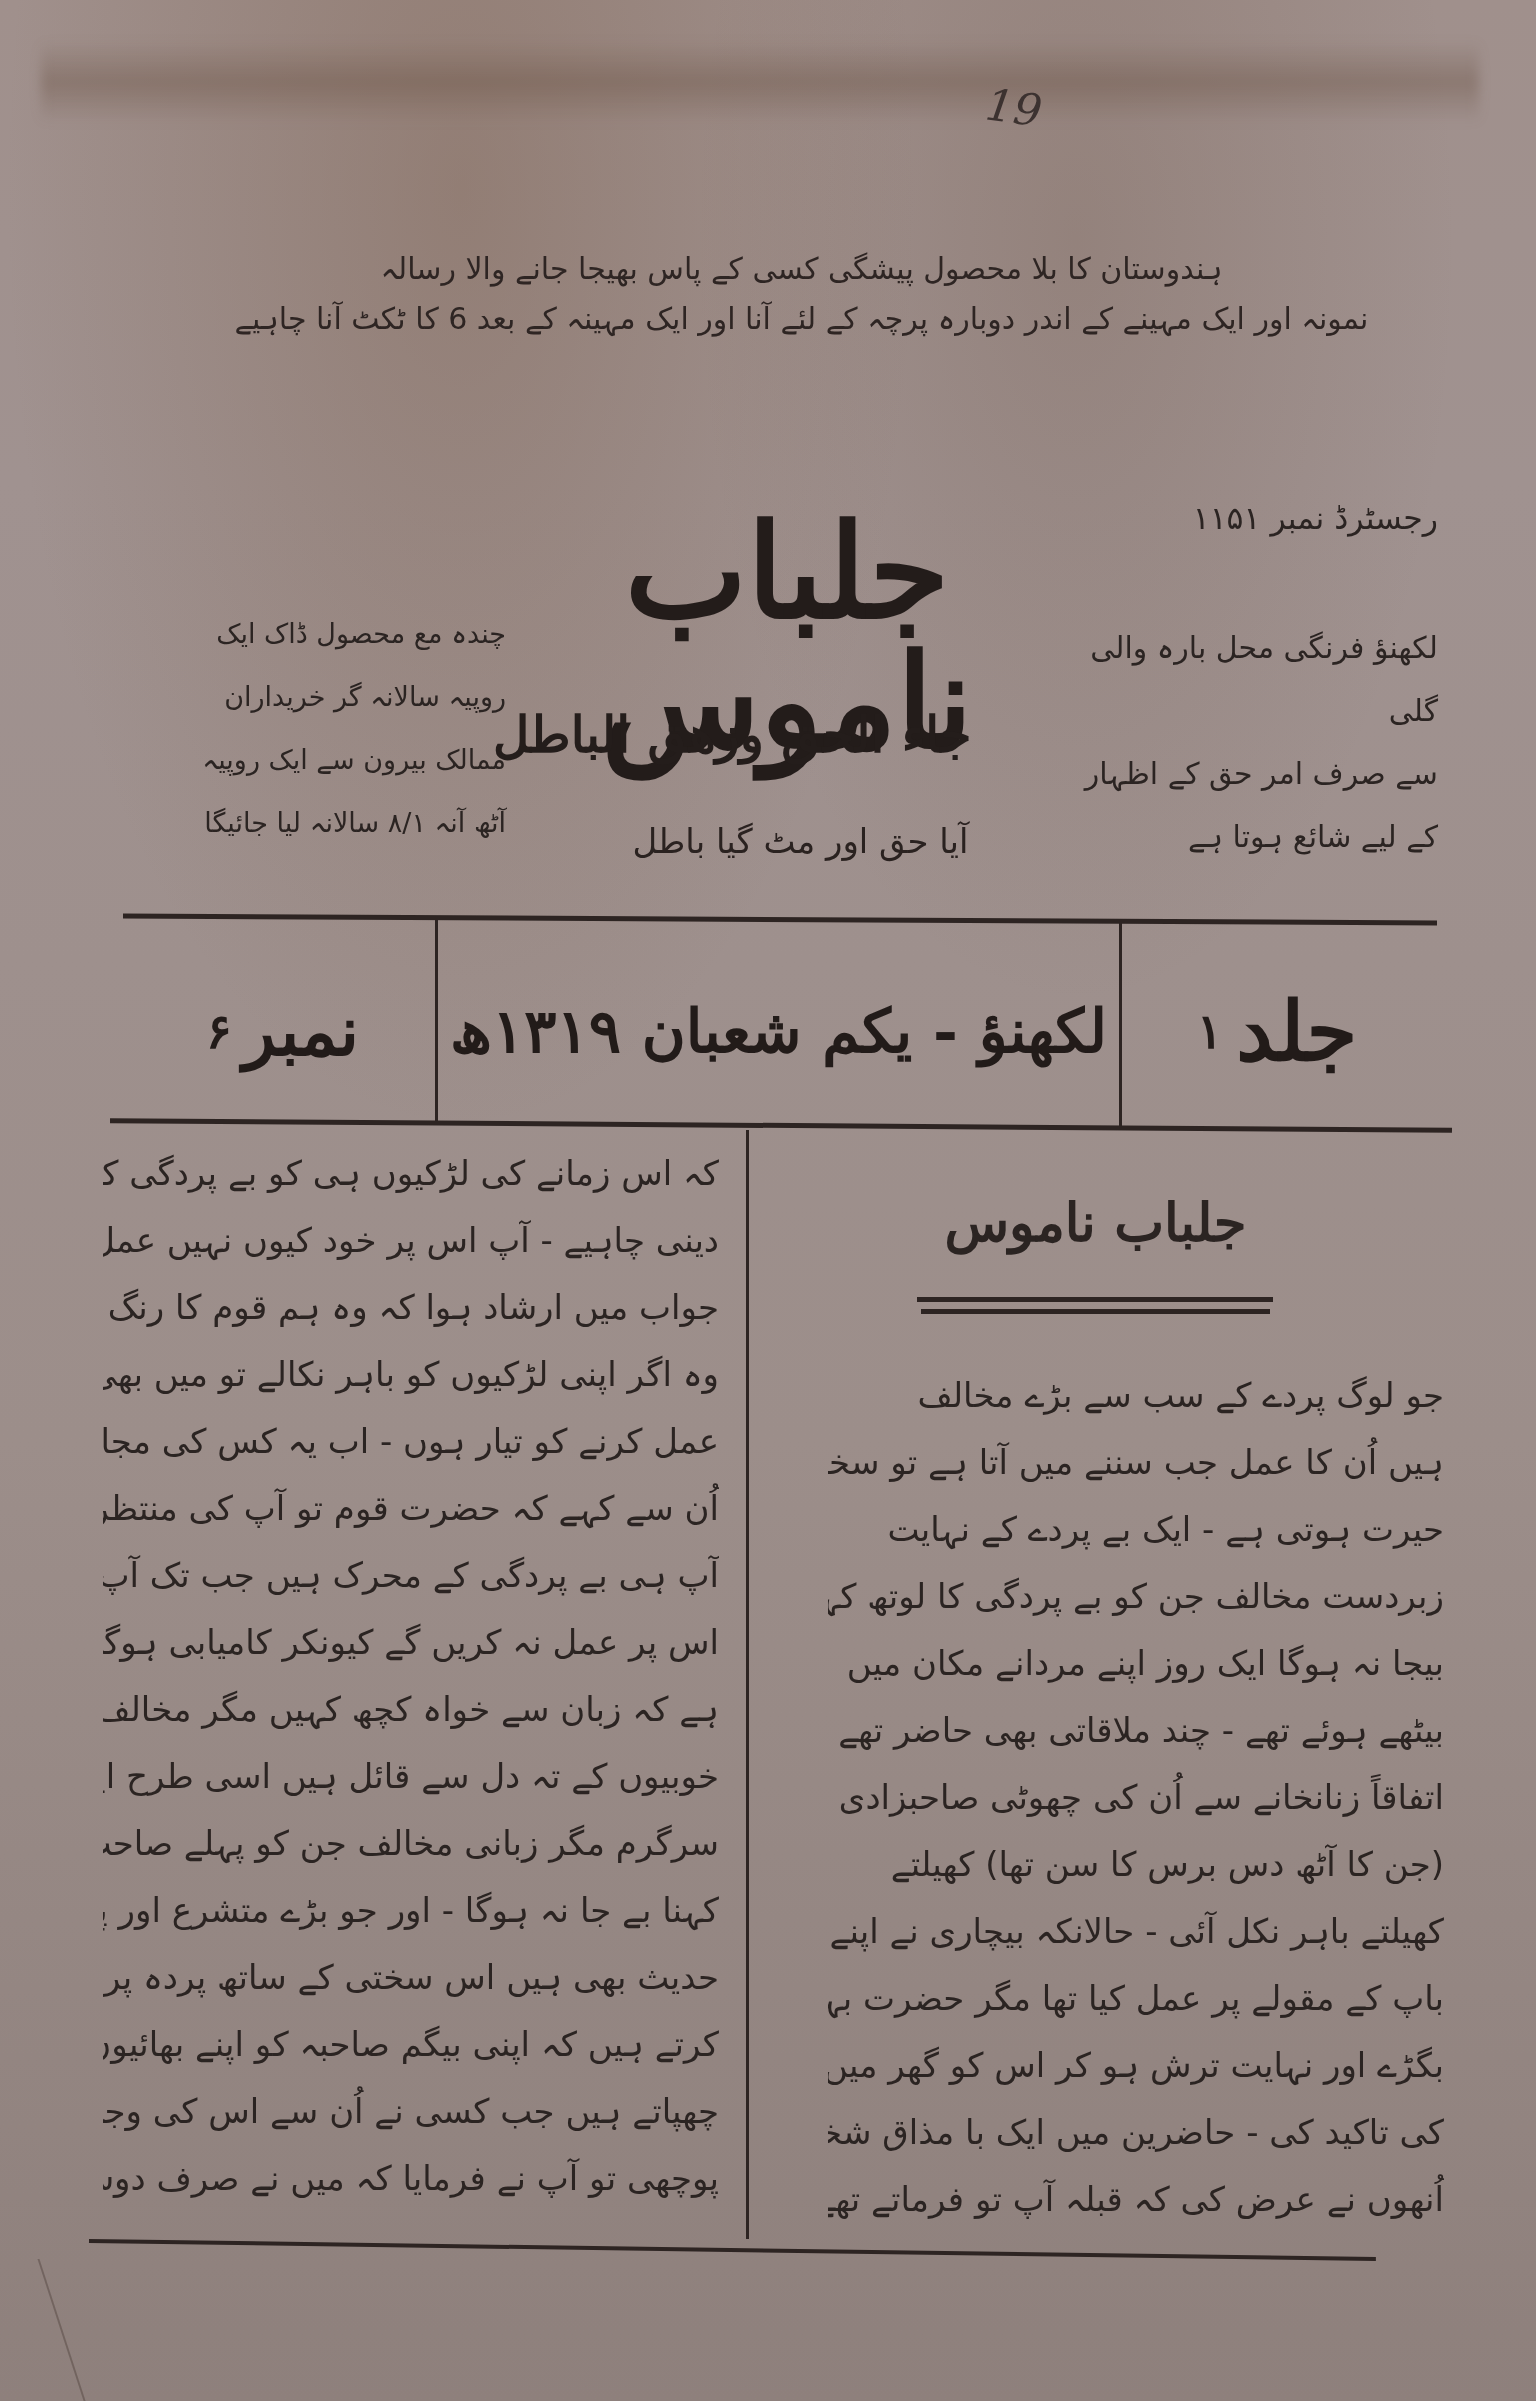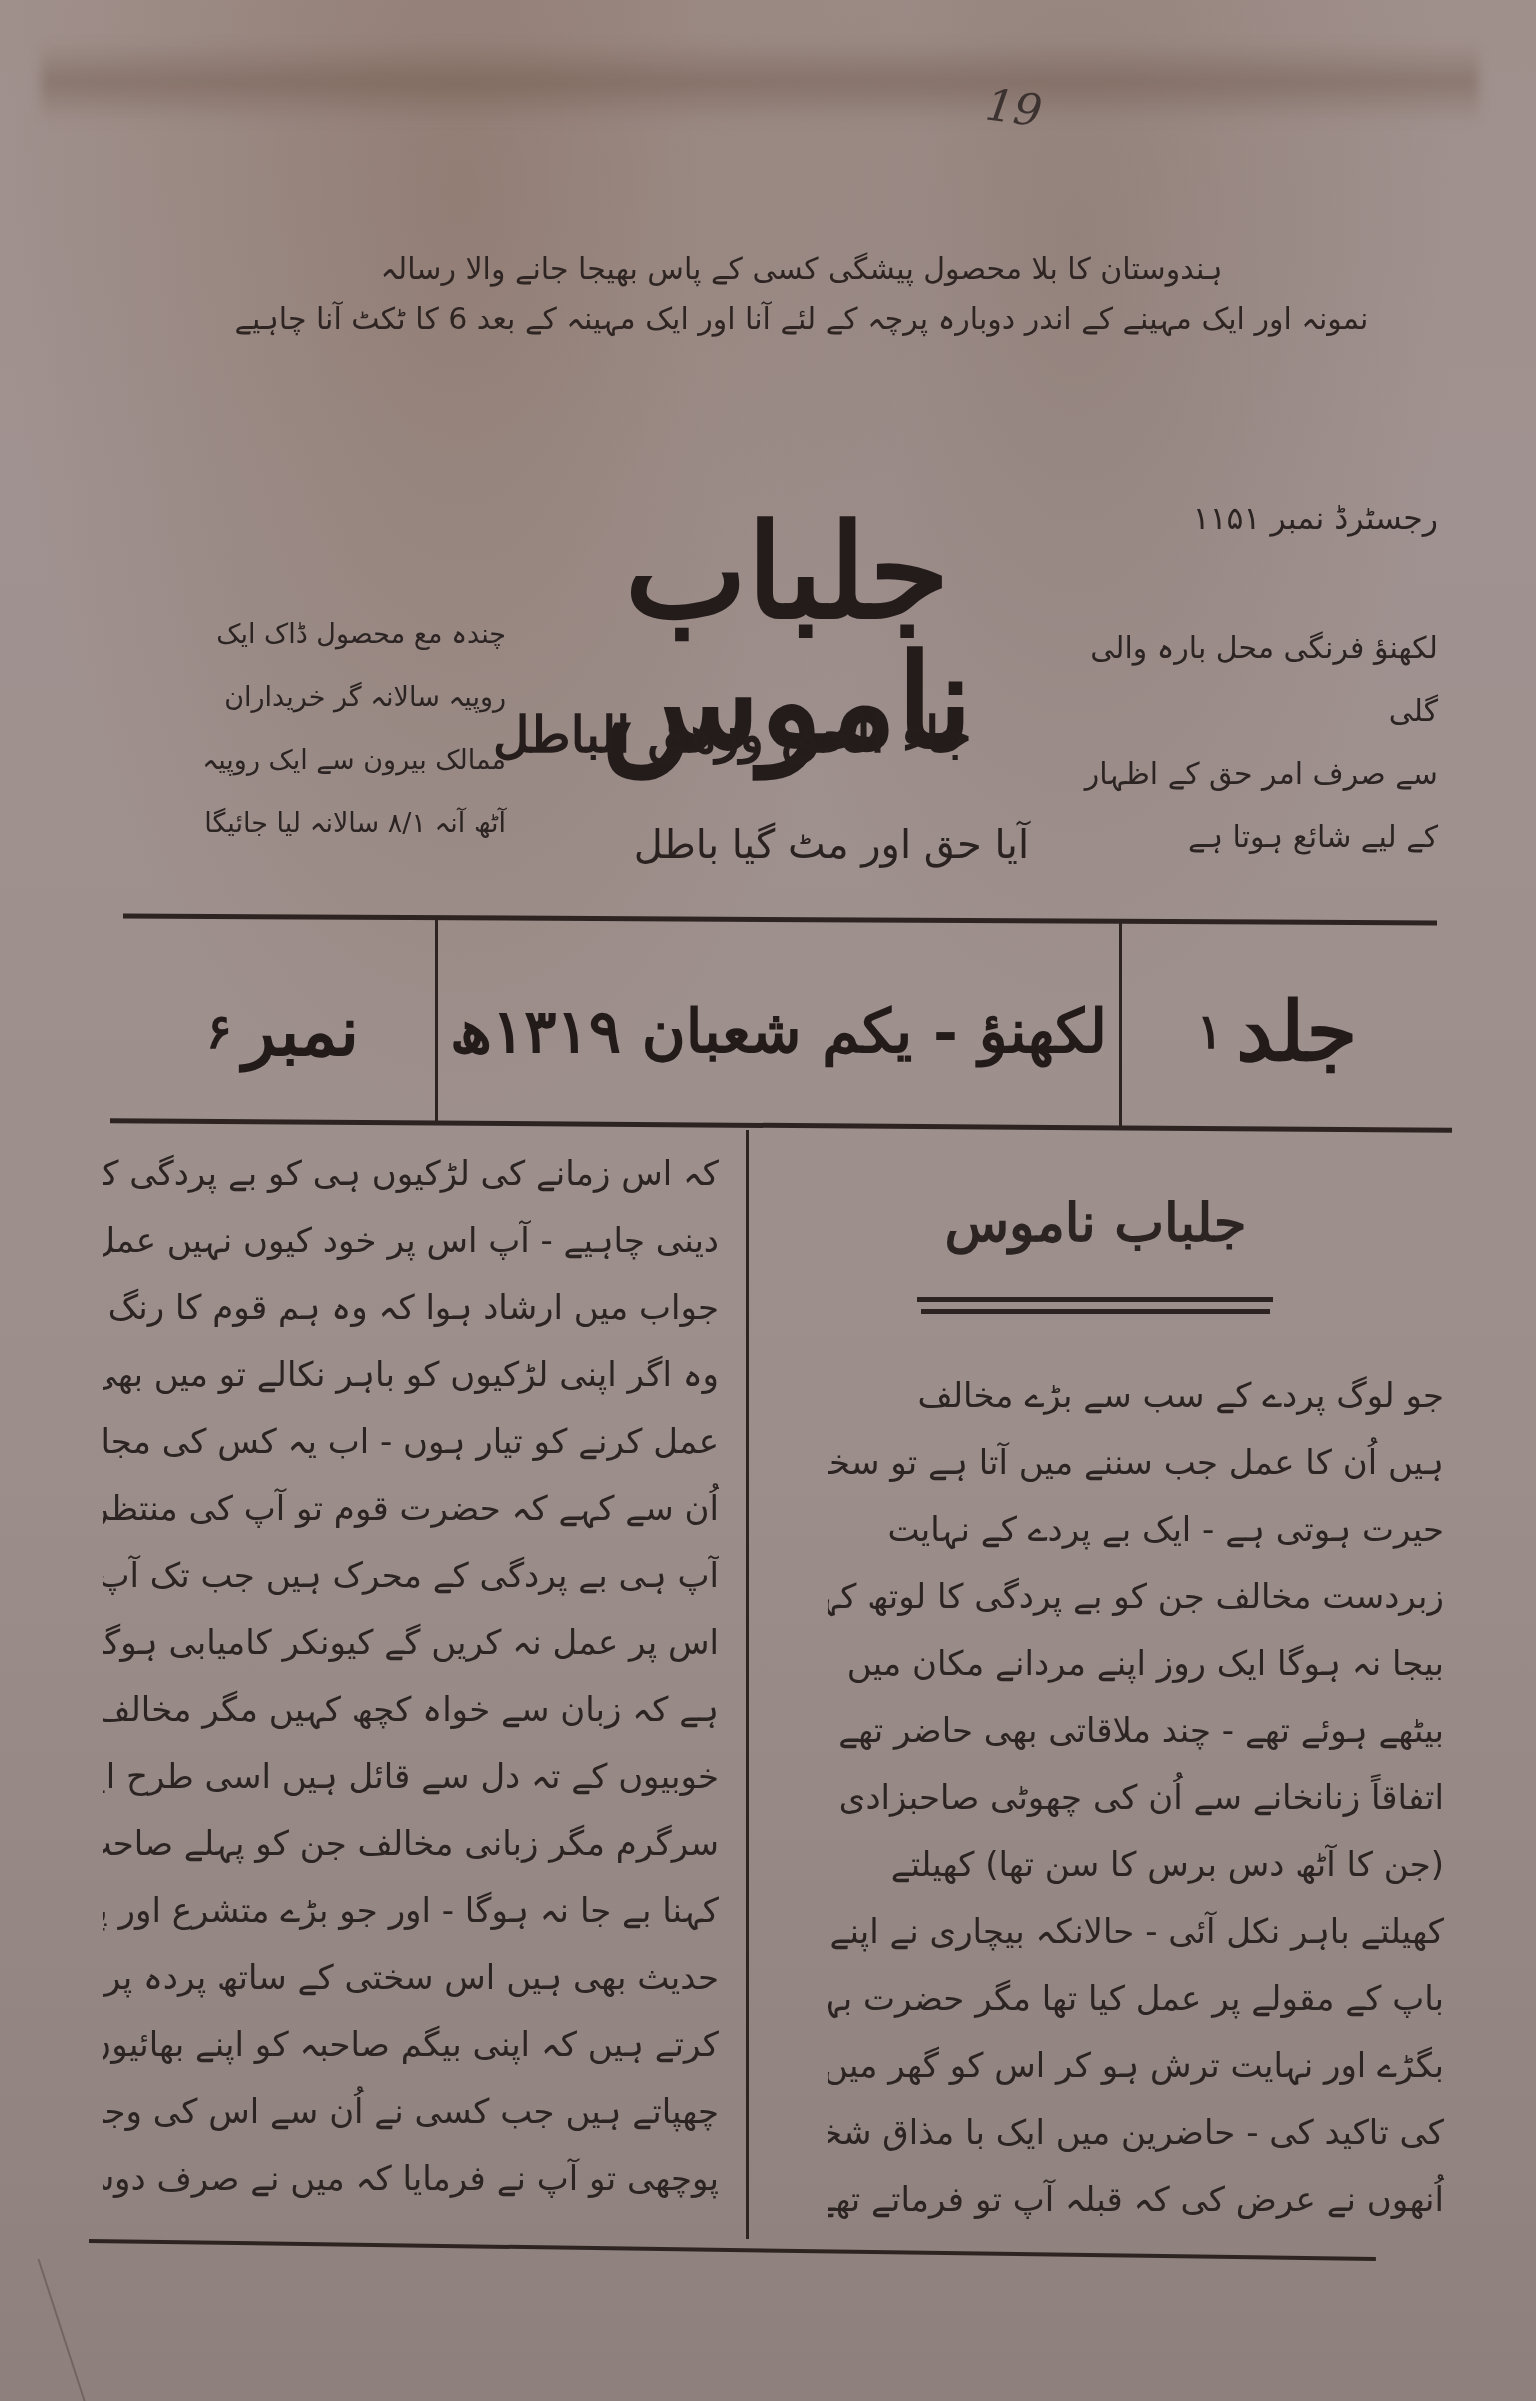--- a/index.html
+++ b/index.html
@@ -39,22 +39,22 @@
 
   .masthead-title {
     position: absolute; left: 479px; top: 507px; width: 616px; text-align: center;
     font-family: "DejaVu Serif", serif; font-weight: bold; font-size: 130px; color: #231c1a; line-height: 1;
   }
   .motto-ar {
     position: absolute; left: 493px; top: 705px; width: 561px; text-align: left;
     font-family: "DejaVu Serif", serif; font-weight: bold; font-size: 50px; color: #241d1b;
   }
   .motto-ur {
-    position: absolute; left: 468px; top: 821px; width: 561px; 
-    font-size: 40px; color: #2a2220;
+    position: absolute; left: 520px; top: 821px; width: 561px; text-align: center;
+    font-size: 34px; color: #2a2220;
   }
   .side-right { position: absolute; left: 1082px; top: 616px; width: 356px; font-size: 30px; line-height: 63px; text-align: right; }
   .side-left  { position: absolute; left: 123px; top: 602px; width: 383px; font-size: 27px; line-height: 63px; text-align: right; }
 
   .rule { position: absolute; background: #2d2422; }
   .band-cell {
     position: absolute; top: 931px; height: 199px; display: flex; align-items: center; justify-content: center;
     font-family: "DejaVu Serif", serif; font-weight: bold; color: #221b19;
   }
 

